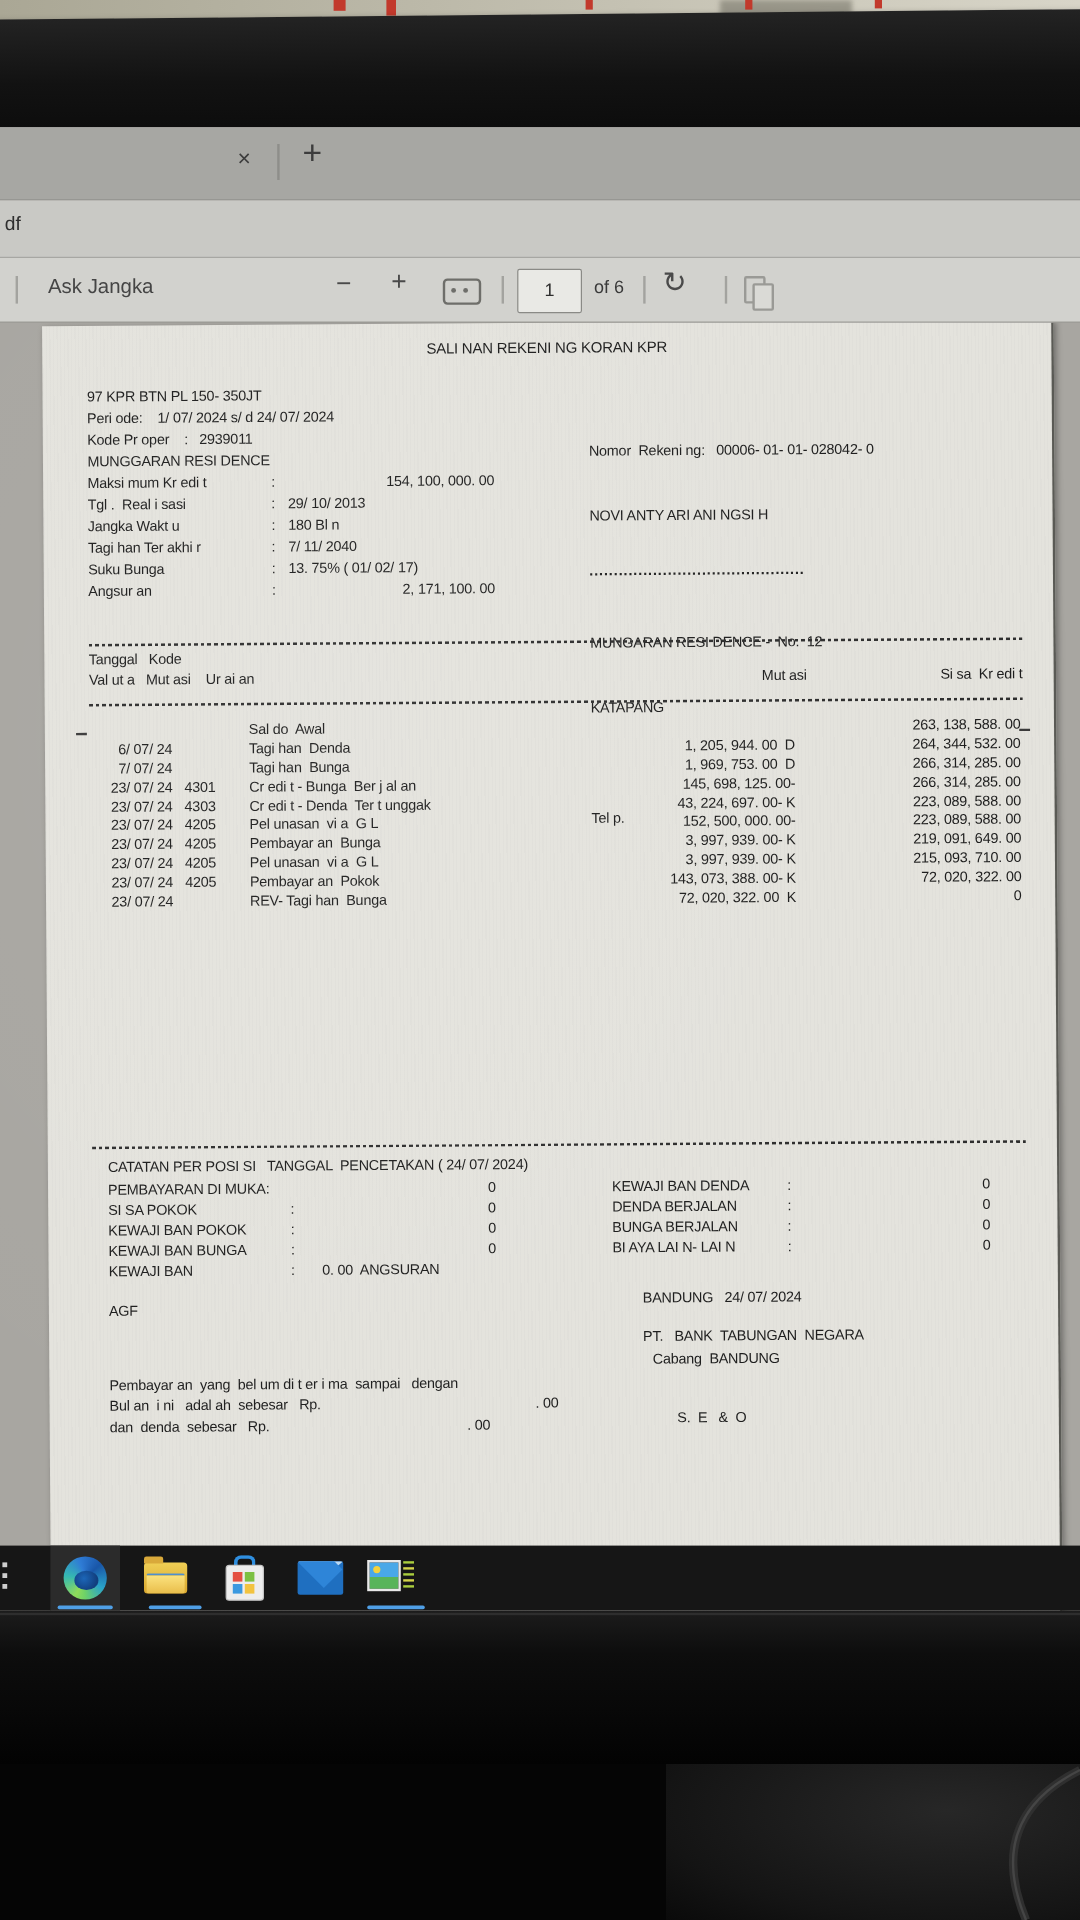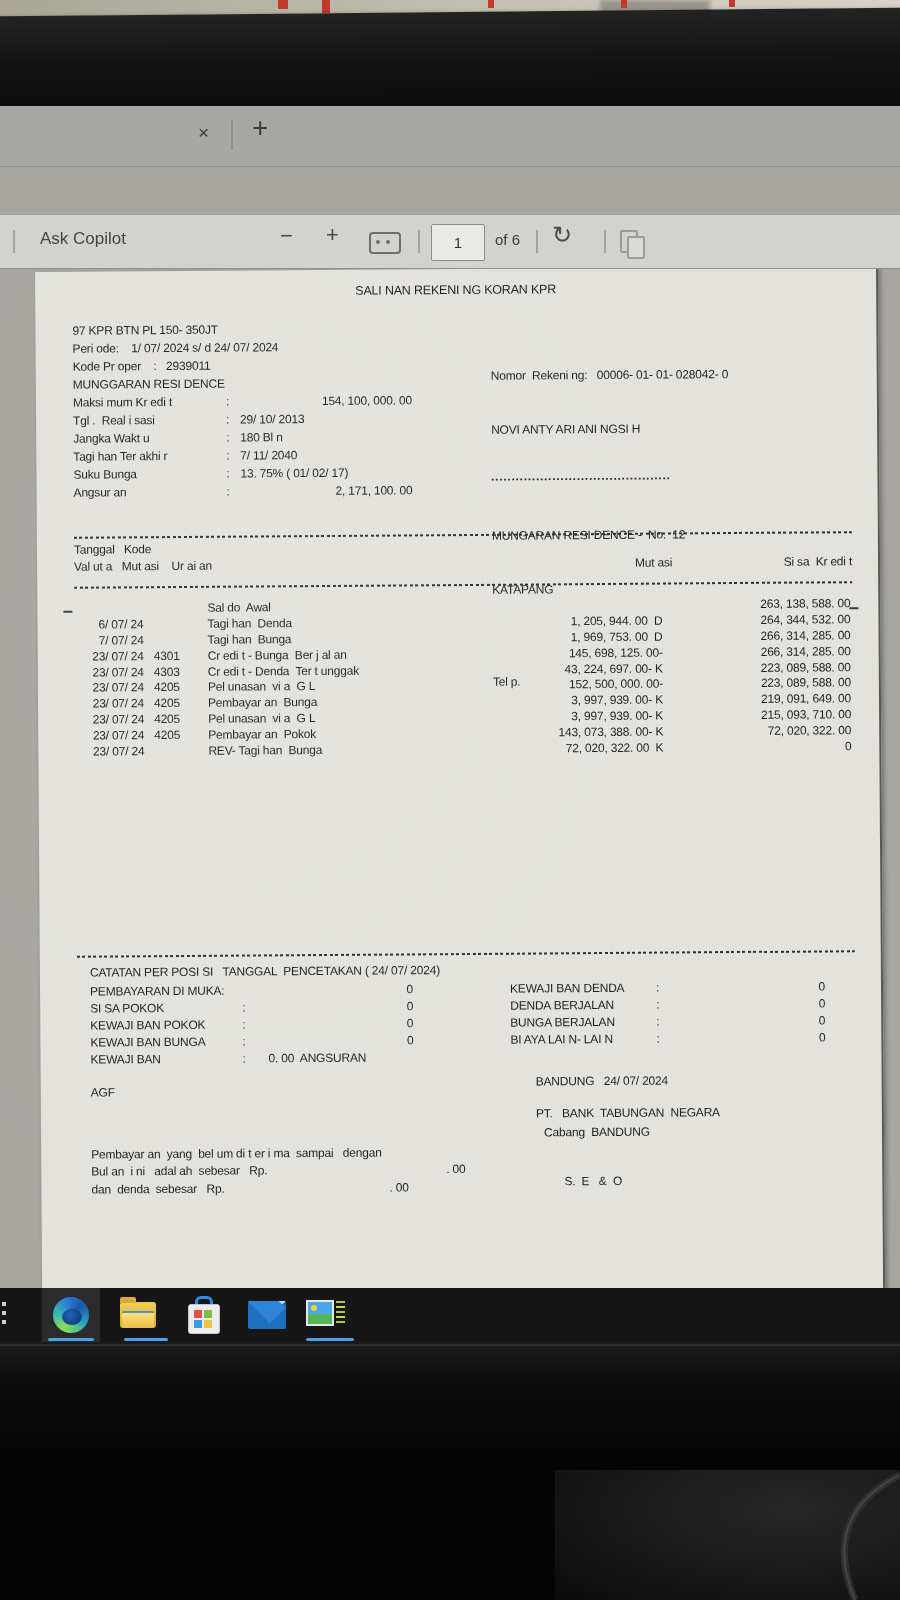--- a/index.html
+++ b/index.html
@@ -154,24 +154,27 @@
   <div class="bezel-top" data-interactable="false"></div>
 
   <div class="screen" data-interactable="false">
 
     <div class="tabbar" data-interactable="false">
       <span class="tab-close" data-interactable="true">×</span>
       <span class="tab-sep" data-interactable="false"></span>
       <span class="tab-new" data-interactable="true">+</span>
     </div>
 
+    <div class="addrbar" data-interactable="true">
+      <span class="addr-text" data-interactable="false">df</span>
+    </div>
 
     <div class="toolbar" data-interactable="false">
       <span class="tb-sep" style="left:13px;" data-interactable="false"></span>
-      <span class="tb-ask" data-interactable="true">Ask Copilot</span>
+      <span class="tb-ask" data-interactable="true">Ask Jangka</span>
       <span class="tb-minus" data-interactable="true">−</span>
       <span class="tb-plus" data-interactable="true">+</span>
       <span class="tb-fit" data-interactable="true">
           <i style="left:5px;"></i>
           <i style="left:15px;"></i>
         </span>
       <span class="tb-sep" style="left:418px;" data-interactable="false"></span>
       <span class="tb-pagebox" data-interactable="true">1</span>
       <span class="tb-of" data-interactable="false">of 6</span>
       <span class="tb-sep" style="left:536px;" data-interactable="false"></span>

